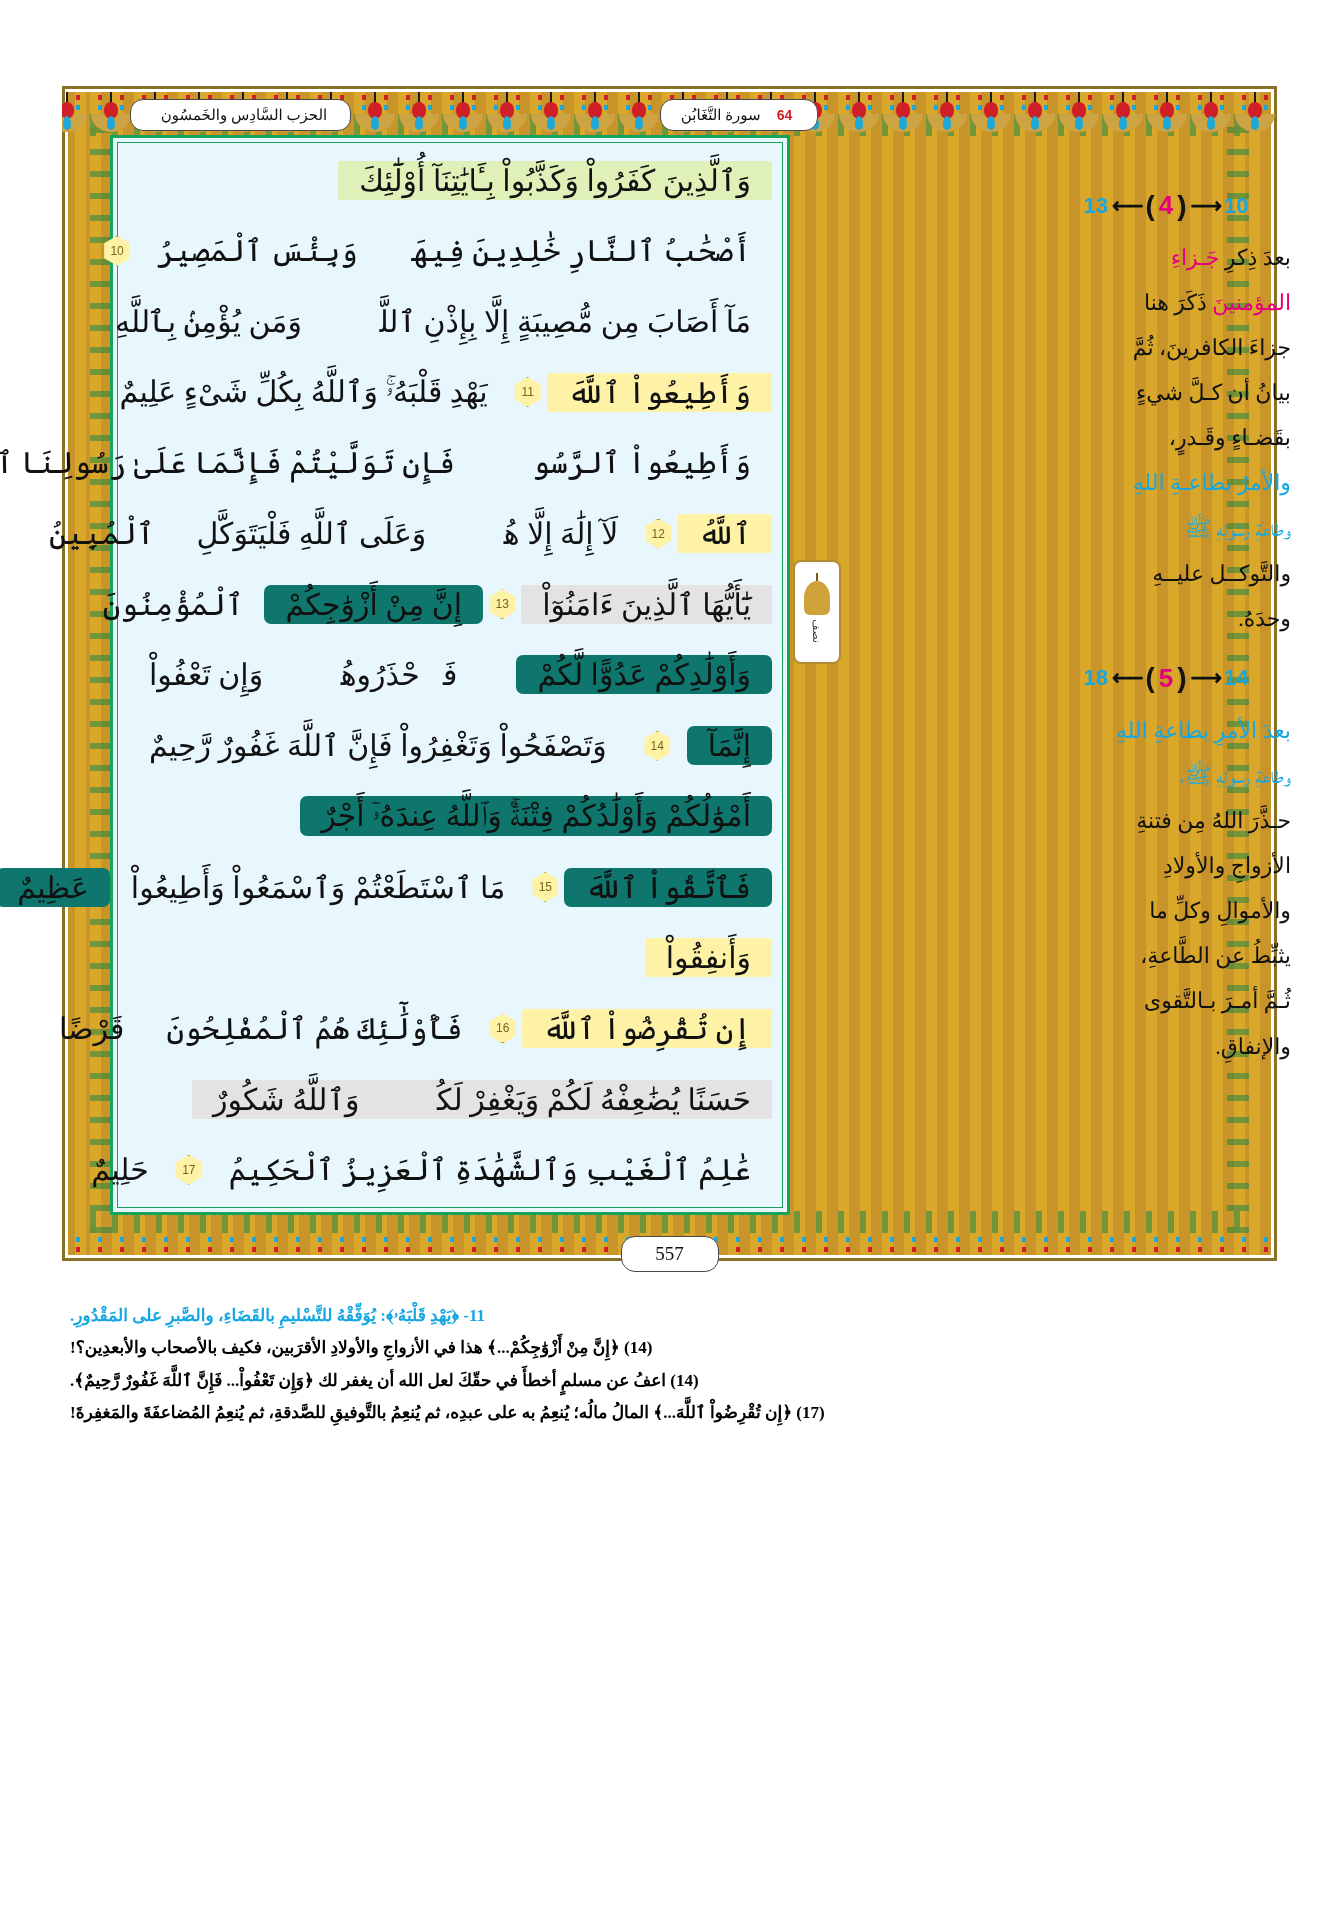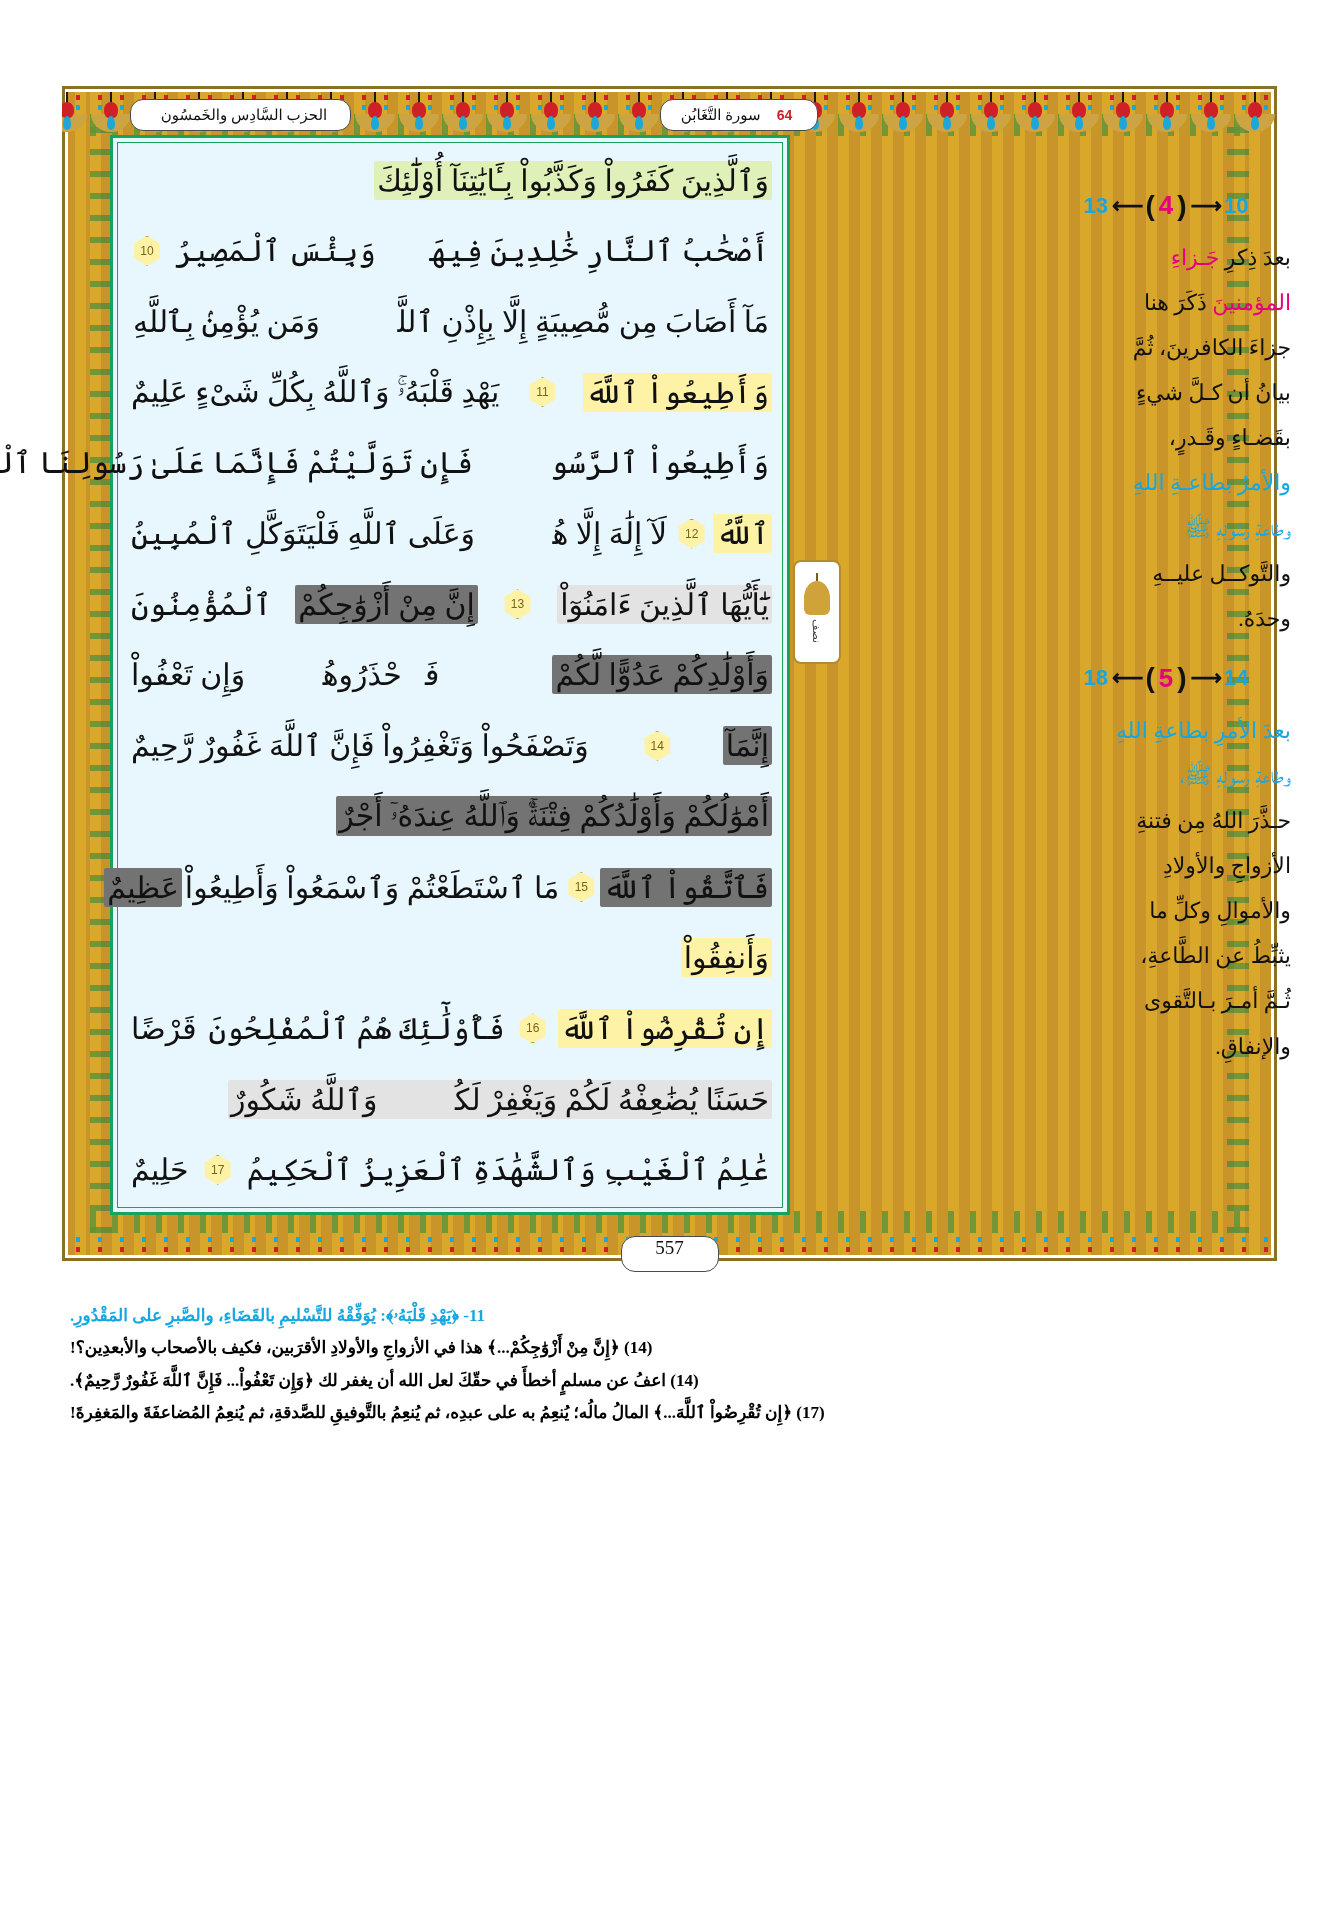--- a/index.html
+++ b/index.html
@@ -101,24 +101,24 @@
     position:absolute;left:118px;top:142px;width:664px;height:1066px;
     display:flex;flex-direction:column;justify-content:space-between;
     padding:6px 10px;box-sizing:border-box;
   }
   .qline{
     display:flex;align-items:center;justify-content:space-between;
     direction:rtl;height:64px;white-space:nowrap;
     font-family:"Liberation Serif",serif;
     font-size:30px;color:#111;letter-spacing:0;
   }
-  .seg{padding:2px 3px;border-radius:2px;}
+  .seg{padding:2px 21px;border-radius:2px;}
   .hl-green{background:#dff0b8;}
   .hl-yellow{background:#fdf2a6;}
-  .hl-pink{background:#737373;}
+  .hl-pink{background:#0f766e;border-radius:7px;}
   .hl-grey{background:#e3e3e3;}
   .hl-none{background:transparent;}
 
   .ayah-num{
     display:inline-flex;align-items:center;justify-content:center;
     width:30px;height:30px;flex:0 0 30px;margin:0 4px;
     font-size:12px;color:#7a6418;font-family:"Liberation Sans",sans-serif;
     background:#fdf2a6;
     clip-path:polygon(50% 0%,93% 25%,93% 75%,50% 100%,7% 75%,7% 25%);
     border:1px solid #b79a3d;
@@ -140,21 +140,21 @@
     content:"";position:absolute;left:50%;top:-8px;transform:translateX(-50%);
     width:2px;height:8px;background:#7a5c12;
   }
   .nisf-marker .lbl{font-size:11px;color:#3b3b3b;writing-mode:vertical-rl;}
 
   
   .page-num{
     position:absolute;left:50%;transform:translateX(-50%);
     top:1236px;width:96px;height:34px;
     background:#fff;border:1.6px solid #4a4a4a;border-radius:14px;
-    display:flex;align-items:flex-start;justify-content:center;z-index:8;
+    display:flex;align-items:center;justify-content:center;z-index:8;
   }
   .page-num span{font-size:19px;color:#111;font-family:"Liberation Serif",serif;}
 
   
   .margin-col{
     position:absolute;right:48px;top:190px;width:250px;
     direction:rtl;text-align:justify;
   }
   .mg-block{margin-bottom:22px;}
   .mg-range{

